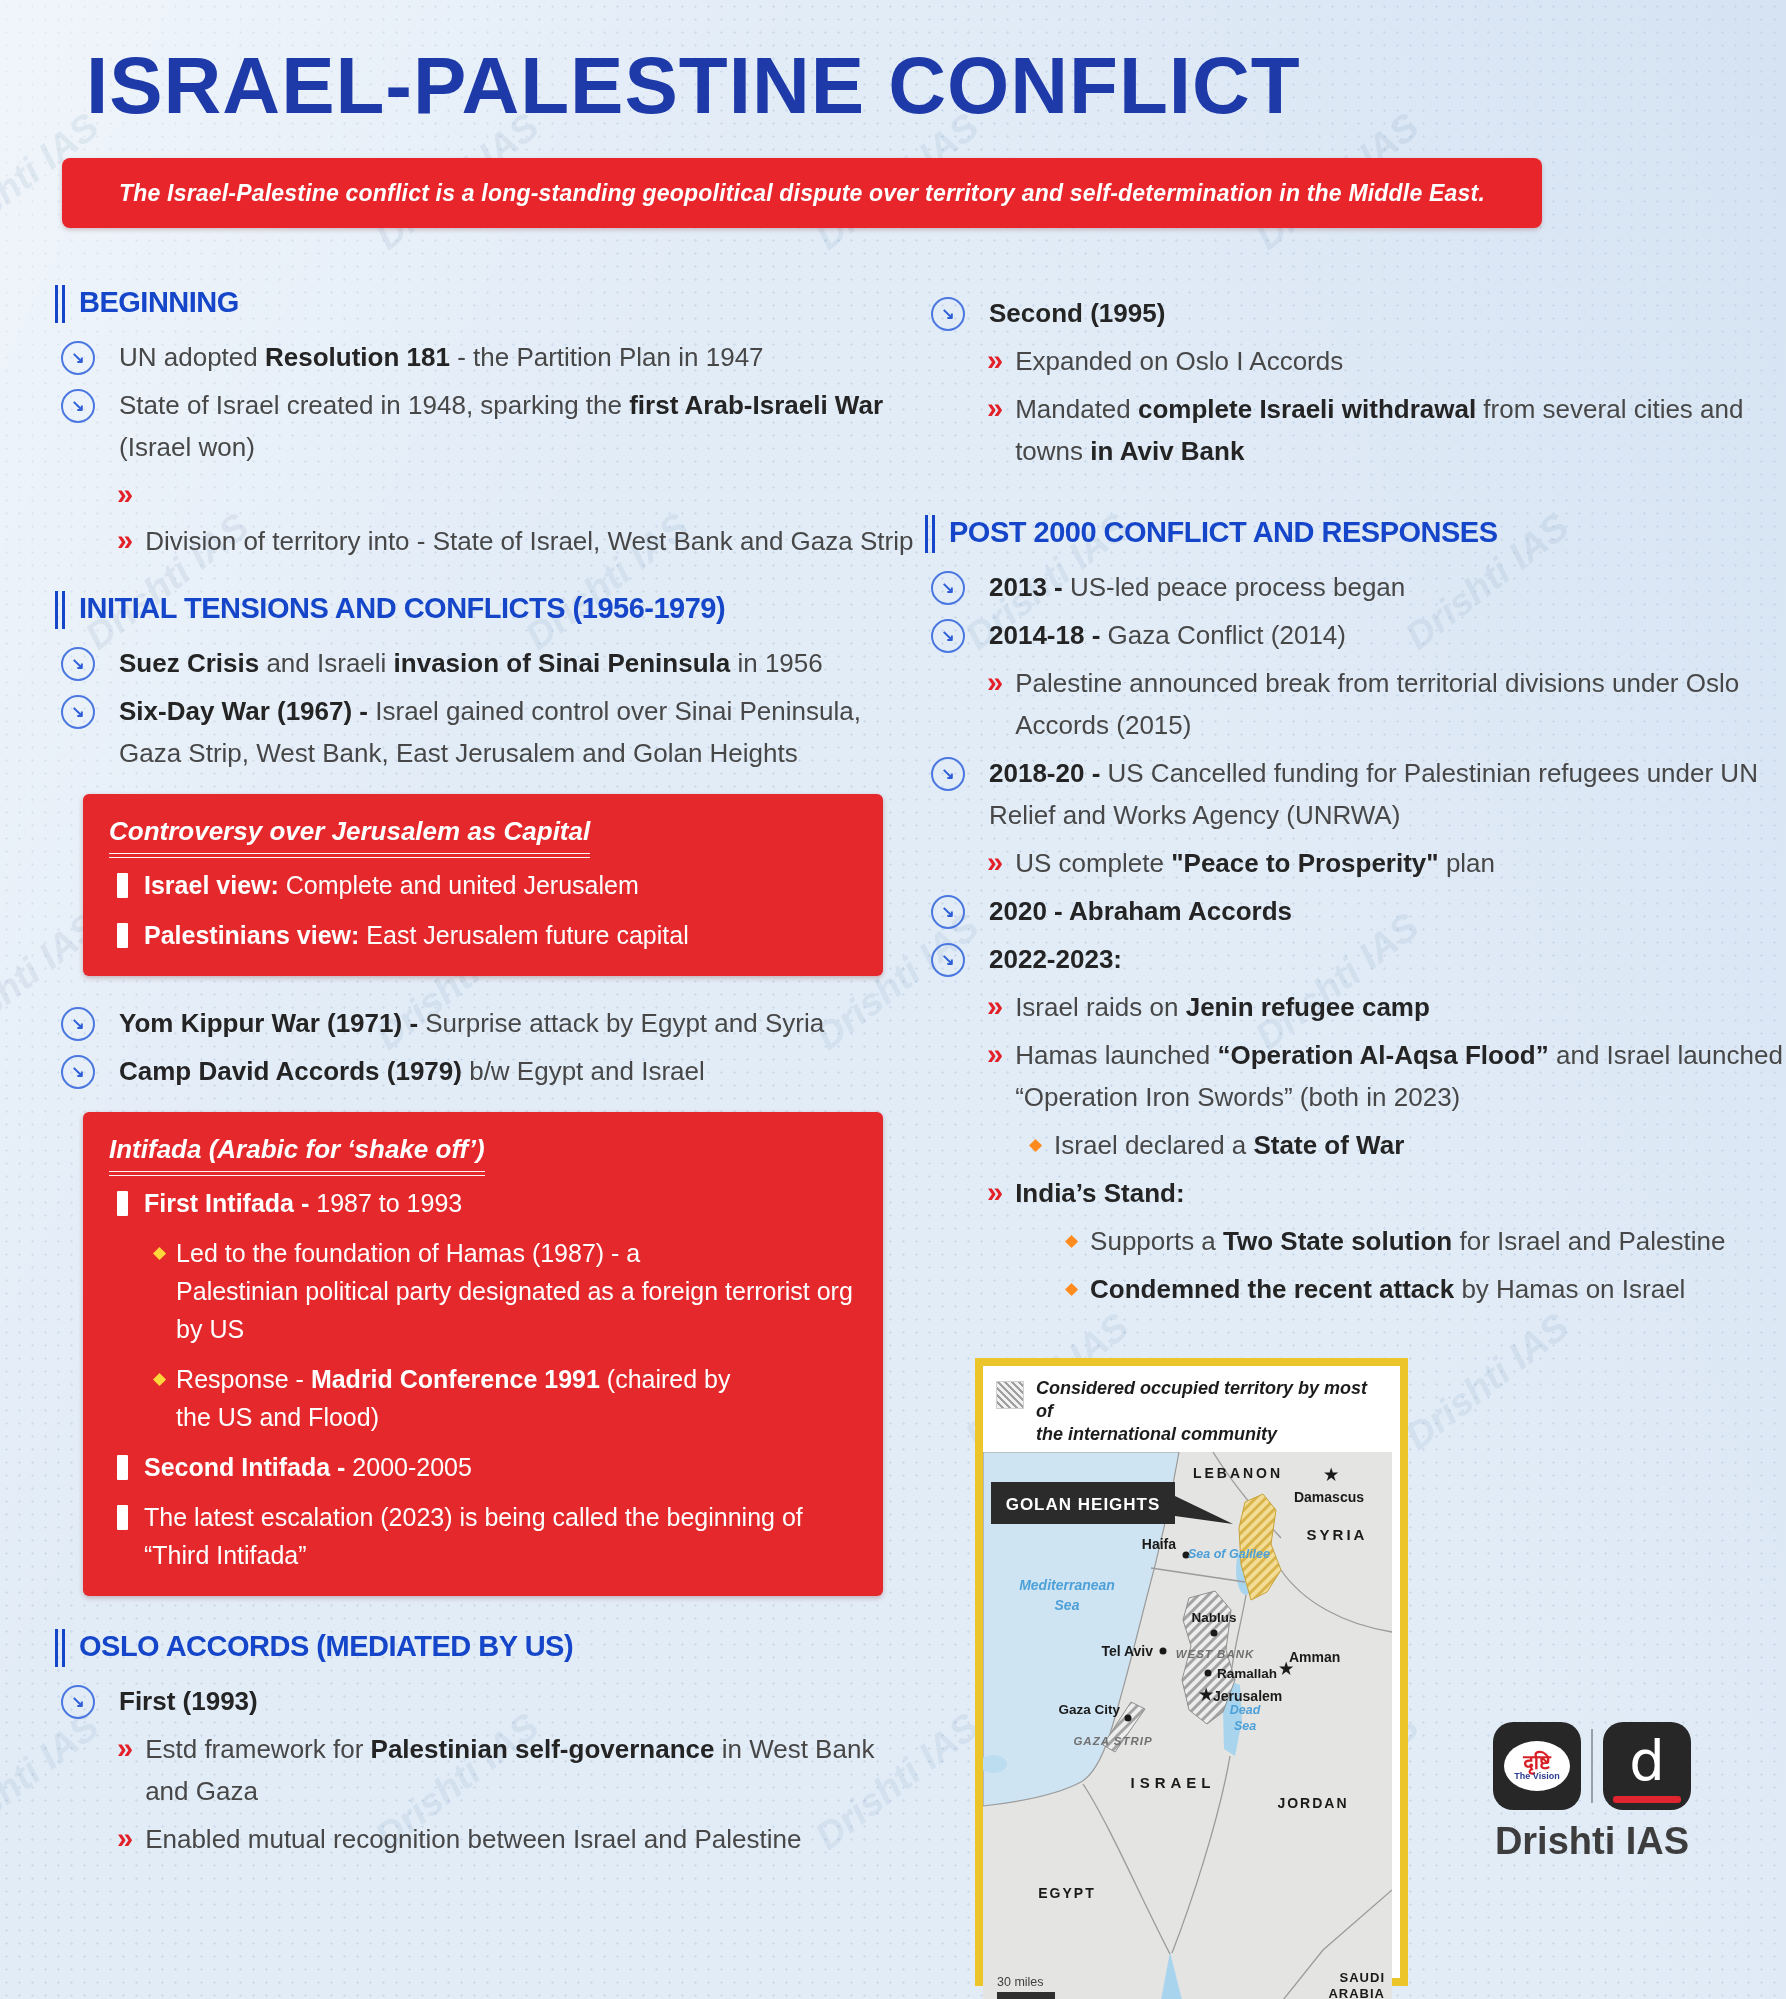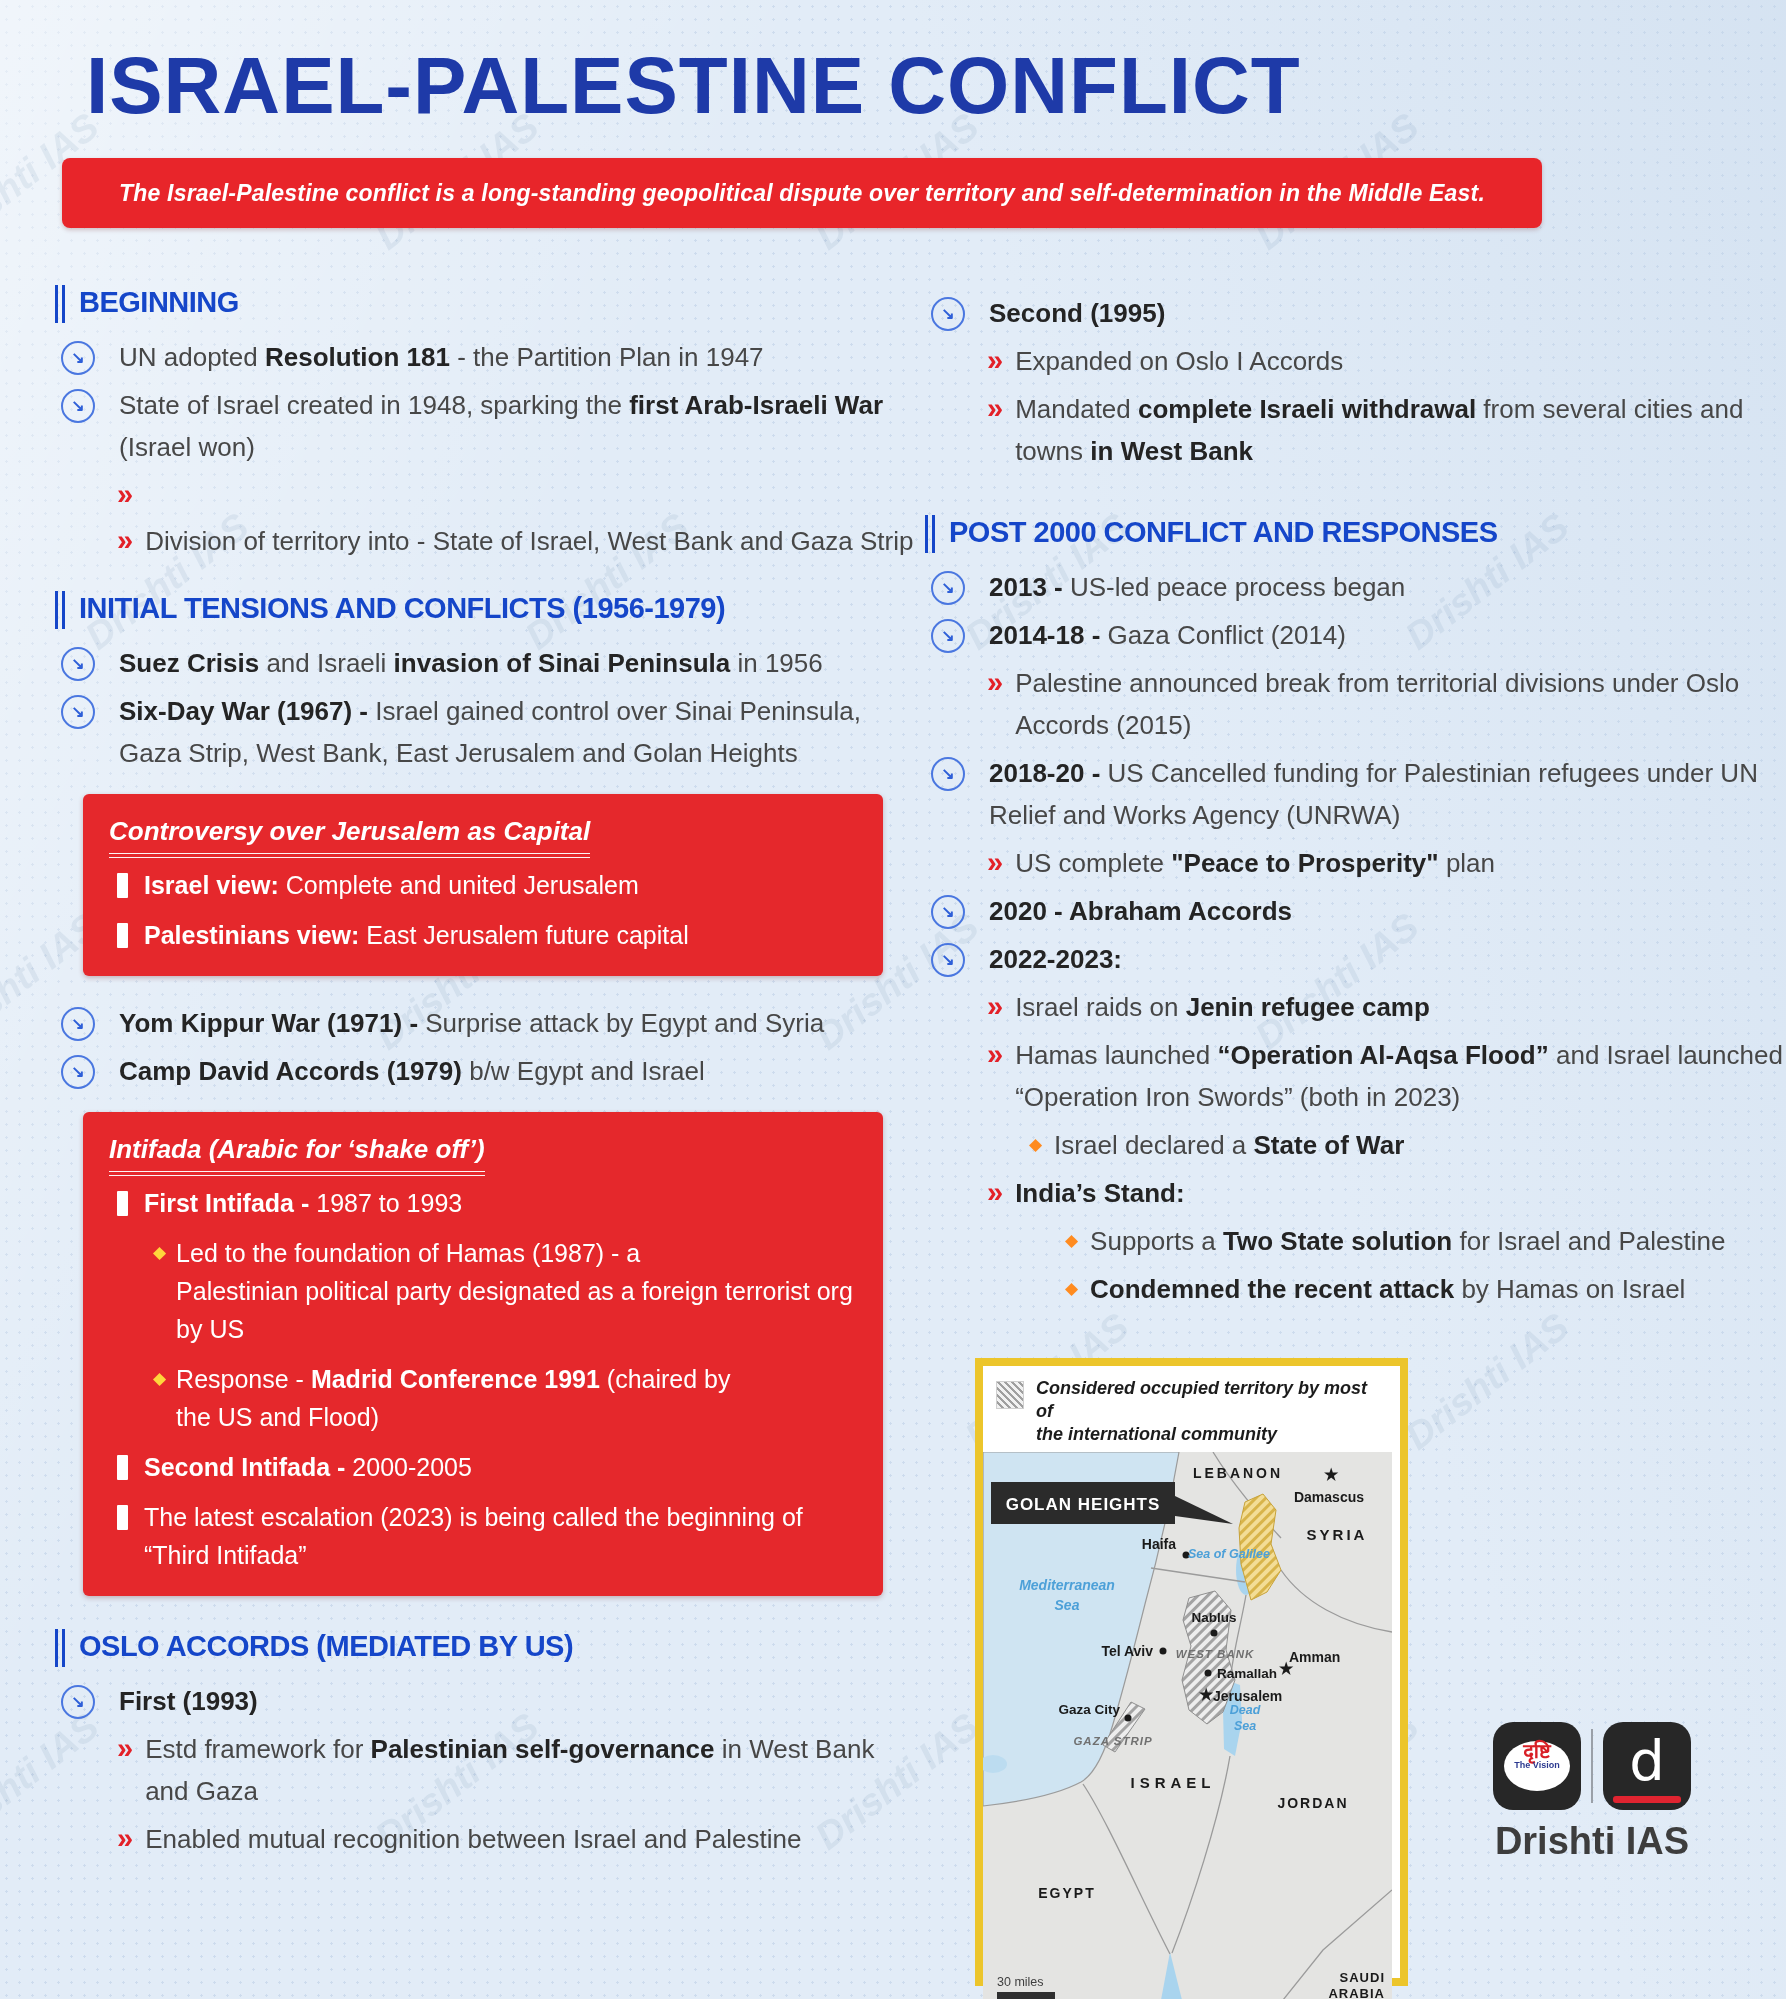--- a/index.html
+++ b/index.html
@@ -52,21 +52,21 @@
     border:8px solid #ecc52b;box-sizing:border-box;}
   .legend{display:flex;gap:12px;padding:11px 13px 6px 13px;background:#fff;align-items:flex-start;}
   .lsw{flex:none;width:26px;height:26px;margin-top:4px;border:1px solid #cfcfcf;
     background:repeating-linear-gradient(45deg,#f1f1f1 0 3px,#9f9f9f 3px 5px);}
   .ltx{font-size:18px;font-style:italic;font-weight:700;color:#1c1c1c;line-height:23px;}
   .mapsvg{display:block;}
   #logo{position:absolute;left:1462px;top:1722px;width:260px;text-align:center;}
   .lrow{display:flex;justify-content:center;align-items:center;gap:10px;}
   .lsq{width:88px;height:88px;background:#272727;border-radius:20px;position:relative;flex:none;}
   .oval{width:66px;height:50px;background:#fff;border-radius:50%;display:flex;flex-direction:column;
-    align-items:center;justify-content:flex-start;margin:19px auto 0 auto;}
+    align-items:center;justify-content:center;margin:19px auto 0 auto;}
   .hindi{color:#d81f26;font-weight:700;font-size:20px;line-height:20px;}
   .vision{color:#2b3990;font-size:9px;font-weight:700;margin-top:-1px;}
   .dsep{width:2px;height:74px;background:#9aa0a8;flex:none;}
   .dchar{color:#fff;font-size:56px;line-height:78px;font-weight:400;font-family:"DejaVu Sans",sans-serif;}
   .dbar{position:absolute;left:10px;right:10px;bottom:7px;height:7px;background:#e02430;border-radius:3px;}
   .lname{margin-top:10px;font-size:38px;font-weight:700;color:#3d3d3d;}
 </style>
 </head>
 <body>
 
@@ -192,21 +192,21 @@
     <div class="li">
       <span class="ic">↘</span>
       <div class="txt"><span class="b">Second (1995)</span></div>
     </div>
     <div class="li">
       <span class="sub-mark">»</span>
       <div class="txt"><span>Expanded on Oslo I Accords</span></div>
     </div>
     <div class="li">
       <span class="sub-mark">»</span>
-      <div class="txt"><span>Mandated </span><span class="b">complete Israeli withdrawal</span><span> from several cities and towns </span><span class="b">in West Bank</span></div>
+      <div class="txt"><span>Mandated </span><span class="b">complete Israeli withdrawal</span><span> from several cities and towns </span><span class="b">in Aviv Bank</span></div>
     </div>
 
     <div class="h2 gap3">POST 2000 CONFLICT AND RESPONSES</div>
     <div class="li">
       <span class="ic">↘</span>
       <div class="txt"><span class="b">2013 - </span><span>US-led peace process began</span></div>
     </div>
     <div class="li">
       <span class="ic">↘</span>
       <div class="txt"><span class="b">2014-18 - </span><span>Gaza Conflict (2014)</span></div>

